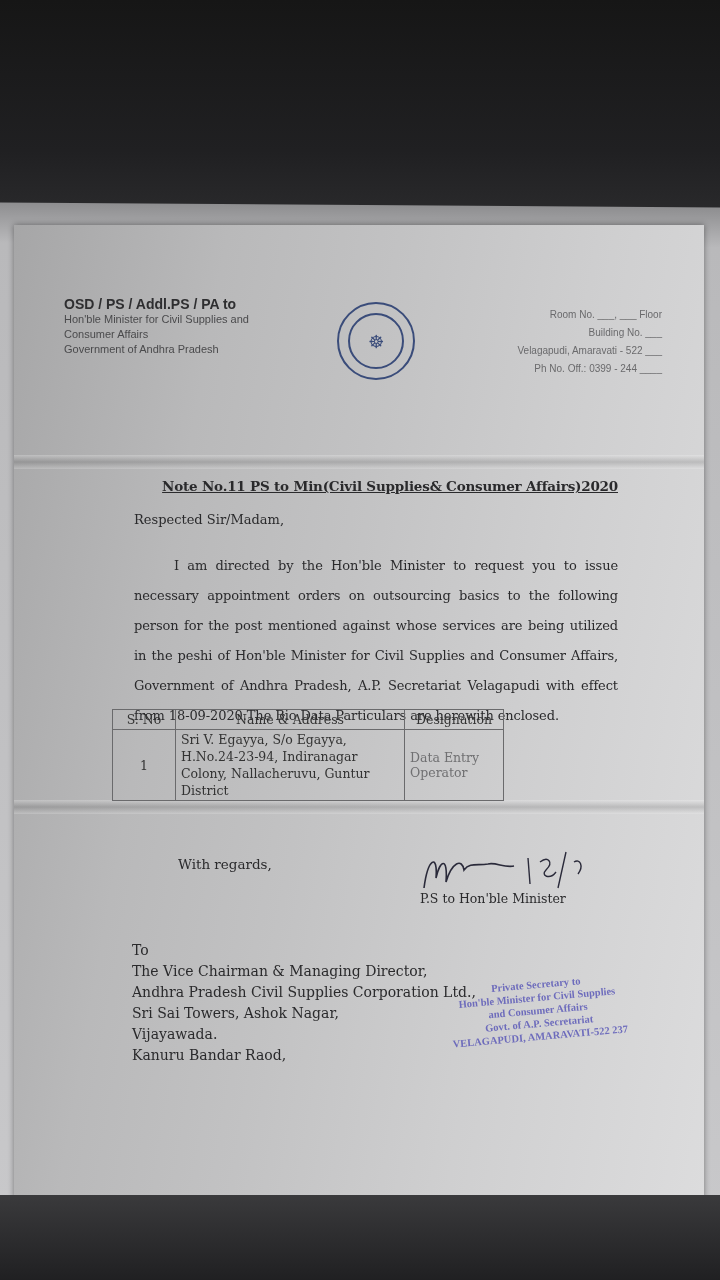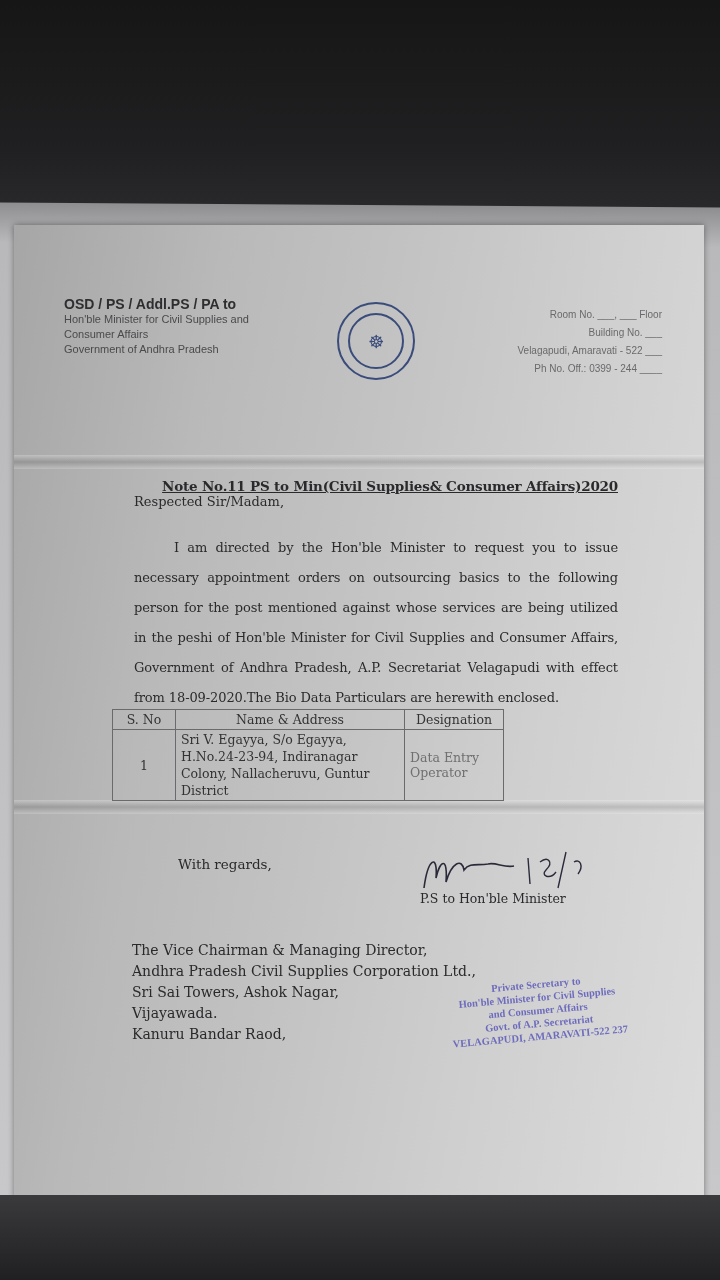--- a/index.html
+++ b/index.html
@@ -12,21 +12,21 @@
     box-shadow:0 0 6px rgba(0,0,0,.4);}
   .fold{position:absolute;left:14px;width:690px;height:14px;background:linear-gradient(180deg,rgba(255,255,255,.25),rgba(0,0,0,.12),rgba(255,255,255,.2));}
   .hdr-left{position:absolute;left:64px;top:296px;color:#3a3a3c;font-family:Liberation Sans, sans-serif;}
   .hdr-left .t1{font-size:14px;font-weight:bold;color:#2e2e30;}
   .hdr-left .t2{font-size:11px;line-height:15px;color:#4a4a4c;}
   .emblem{position:absolute;left:337px;top:302px;width:78px;height:78px;border-radius:50%;border:2px solid #3a4c7a;box-sizing:border-box;display:flex;align-items:center;justify-content:center;}
   .emblem .inner{width:52px;height:52px;border-radius:50%;border:2px solid #3a4c7a;display:flex;align-items:center;justify-content:center;color:#3a4c7a;font-size:18px;}
   .hdr-right{position:absolute;right:58px;top:306px;text-align:right;font-family:"Liberation Sans",sans-serif;font-size:10px;line-height:18px;color:#6a6a6c;}
   .doc{position:absolute;left:134px;top:478px;width:484px;color:#2a2a2c;font-family:"DejaVu Serif",serif;}
   .title{font-size:13.5px;font-weight:bold;text-decoration:underline;white-space:nowrap;letter-spacing:-.2px;text-align:right;}
-  .salut{font-size:13px;}
+  .salut{margin-top:18px;font-size:13px;}
   .body{margin-top:24px;font-size:13px;line-height:30px;text-align:justify;text-indent:40px;letter-spacing:-.1px;}
   table{position:absolute;left:112px;top:709px;width:392px;border-collapse:collapse;font-family:"DejaVu Serif",serif;font-size:12.5px;color:#333;border-radius:6px;}
   td,th{border:1px solid #6a6a6c;padding:1px 5px;vertical-align:middle;font-weight:normal;}
   th{text-align:center;}
   .c-sno{width:52px;text-align:center;}
   .c-name{width:218px;line-height:17px;}
   .c-desig{color:#707072;}
   .regards{position:absolute;left:178px;top:828px;font-size:13.5px;color:#2a2a2c;margin-top:28px;}
   .sig{position:absolute;left:418px;top:848px;width:220px;height:48px;}
   .sig-label{position:absolute;left:420px;top:891px;font-size:12.5px;color:#2a2a2c;}
@@ -84,20 +84,21 @@
 
 <div class="regards">With regards,</div>
 
 <svg class="sig" viewBox="0 0 220 48">
   <path d="M6 40 C10 10,20 5,18 30 C22 12,30 8,28 34 C34 14,44 10,46 22 C52 14,60 18,70 16 C78 14,86 20,96 18" fill="none" stroke="#2a2a3a" stroke-width="1.6"></path>
   <path d="M110 10 L112 36 M122 14 C130 8,136 14,128 22 C122 28,132 32,138 24 M148 4 L140 40 M156 14 C162 10,166 18,160 26" fill="none" stroke="#2a2a3a" stroke-width="1.4"></path>
 </svg>
 <div class="sig-label">P.S to Hon'ble Minister</div>
 
 <div class="to">
+  <div>To</div>
   <div>The Vice Chairman &amp; Managing Director,</div>
   <div>Andhra Pradesh Civil Supplies Corporation Ltd.,</div>
   <div>Sri Sai Towers, Ashok Nagar,</div>
   <div>Vijayawada.</div>
   <div>Kanuru Bandar Raod,</div>
 </div>
 
 <div class="stamp">
   <div>Private Secretary to</div>
   <div>Hon'ble Minister for Civil Supplies</div>

